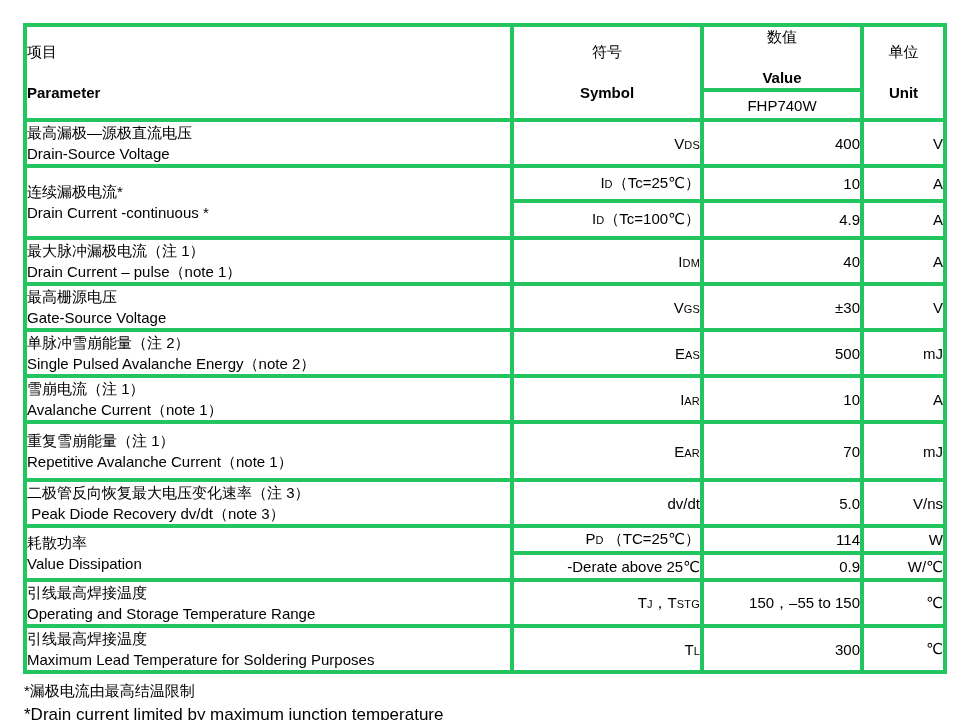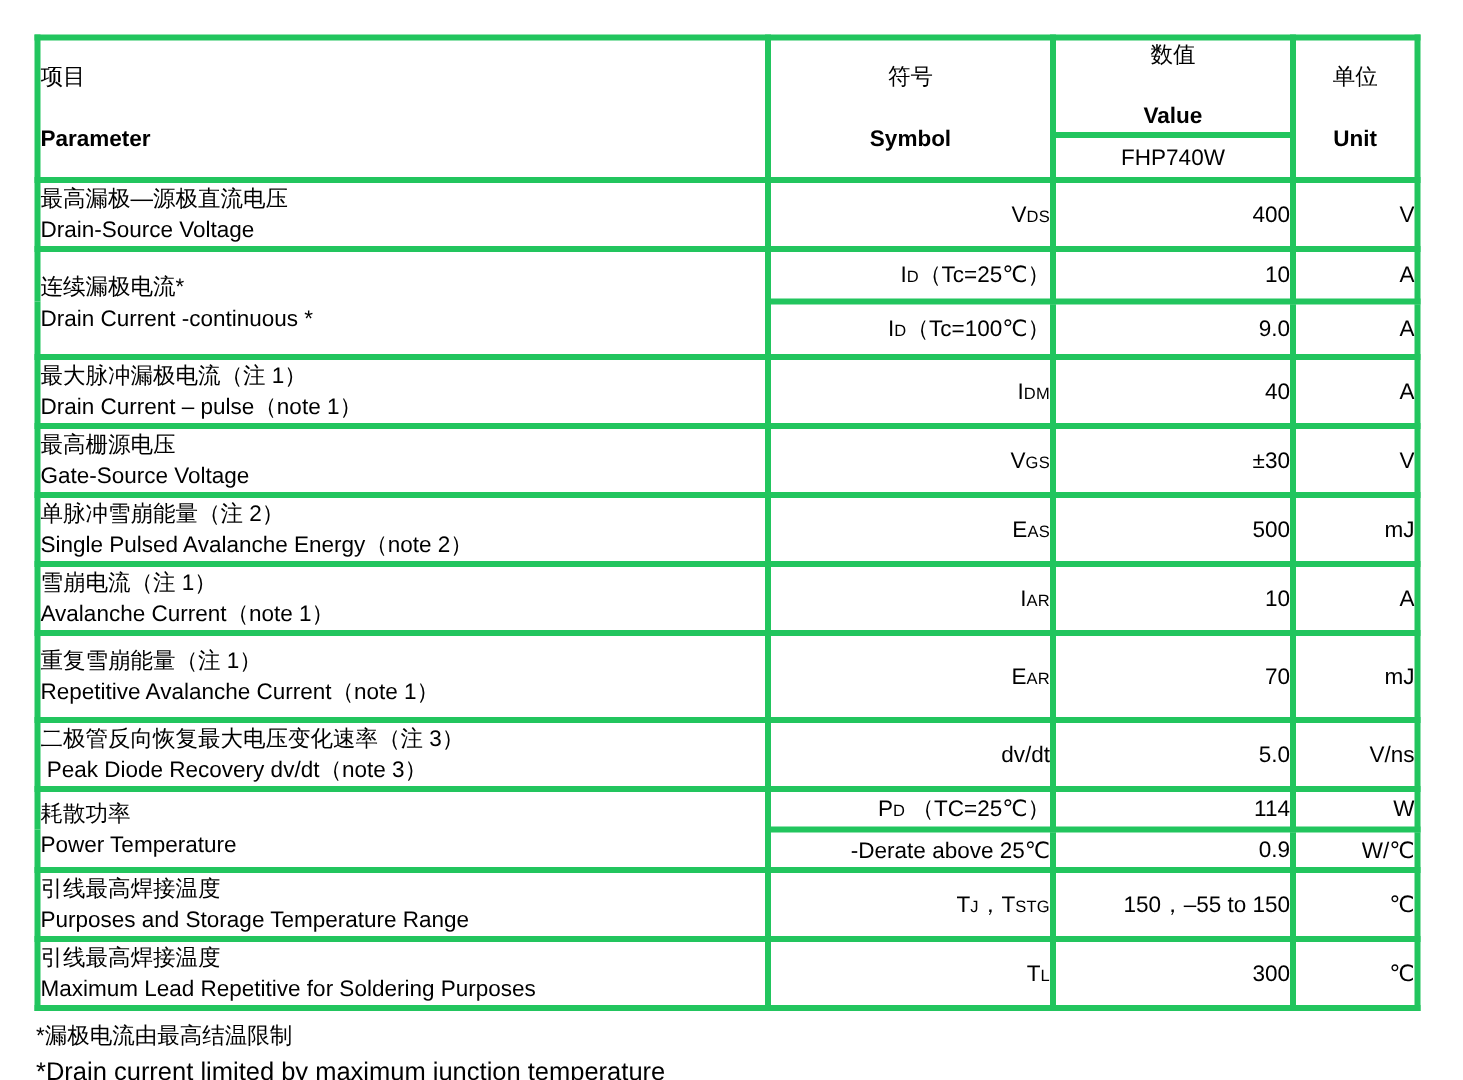--- a/index.html
+++ b/index.html
@@ -83,21 +83,21 @@
           <td class="param" rowspan="2">
             <div class="zh">连续漏极电流*</div>
             <div class="en">Drain Current -continuous *</div>
           </td>
           <td class="sym"><span>I</span><span class="sub">D</span><span>（Tc=25℃）</span></td>
           <td class="val">10</td>
           <td class="unit">A</td>
         </tr>
         <tr style="height: 37px;">
           <td class="sym"><span>I</span><span class="sub">D</span><span>（Tc=100℃）</span></td>
-          <td class="val">9.0</td>
+          <td class="val">4.9</td>
           <td class="unit">A</td>
         </tr>
         <tr style="height: 43px;">
           <td class="param" rowspan="1">
             <div class="zh">最大脉冲漏极电流（注 1）</div>
             <div class="en">Drain Current – pulse（note 1）</div>
           </td>
           <td class="sym"><span>I</span><span class="sub">DM</span></td>
           <td class="val">40</td>
           <td class="unit">A</td>
@@ -143,44 +143,44 @@
             <div class="zh">二极管反向恢复最大电压变化速率（注 3）</div>
             <div class="en"> Peak Diode Recovery dv/dt（note 3）</div>
           </td>
           <td class="sym"><span>dv/dt</span></td>
           <td class="val">5.0</td>
           <td class="unit">V/ns</td>
         </tr>
         <tr style="height: 27px;">
           <td class="param" rowspan="2">
             <div class="zh">耗散功率</div>
-            <div class="en">Power Temperature</div>
+            <div class="en">Value Dissipation</div>
           </td>
           <td class="sym"><span>P</span><span class="sub">D</span><span> （TC=25℃）</span></td>
           <td class="val">114</td>
           <td class="unit">W</td>
         </tr>
         <tr style="height: 27px;">
           <td class="sym"><span>-Derate above 25℃</span></td>
           <td class="val">0.9</td>
           <td class="unit">W/℃</td>
         </tr>
         <tr style="height: 41px;">
           <td class="param" rowspan="1">
             <div class="zh">引线最高焊接温度</div>
-            <div class="en">Purposes and Storage Temperature Range</div>
+            <div class="en">Operating and Storage Temperature Range</div>
           </td>
           <td class="sym"><span>T</span><span class="sub">J</span><span>，</span><span>T</span><span class="sub">STG</span></td>
           <td class="val">150，–55 to 150</td>
           <td class="unit">℃</td>
         </tr>
         <tr style="height: 39px;">
           <td class="param" rowspan="1">
             <div class="zh">引线最高焊接温度</div>
-            <div class="en">Maximum Lead Repetitive for Soldering Purposes</div>
+            <div class="en">Maximum Lead Temperature for Soldering Purposes</div>
           </td>
           <td class="sym"><span>T</span><span class="sub">L</span></td>
           <td class="val">300</td>
           <td class="unit">℃</td>
         </tr>
       </tbody>
   </table>
 
   <div class="notes">
     <div class="note-zh">*漏极电流由最高结温限制</div>

